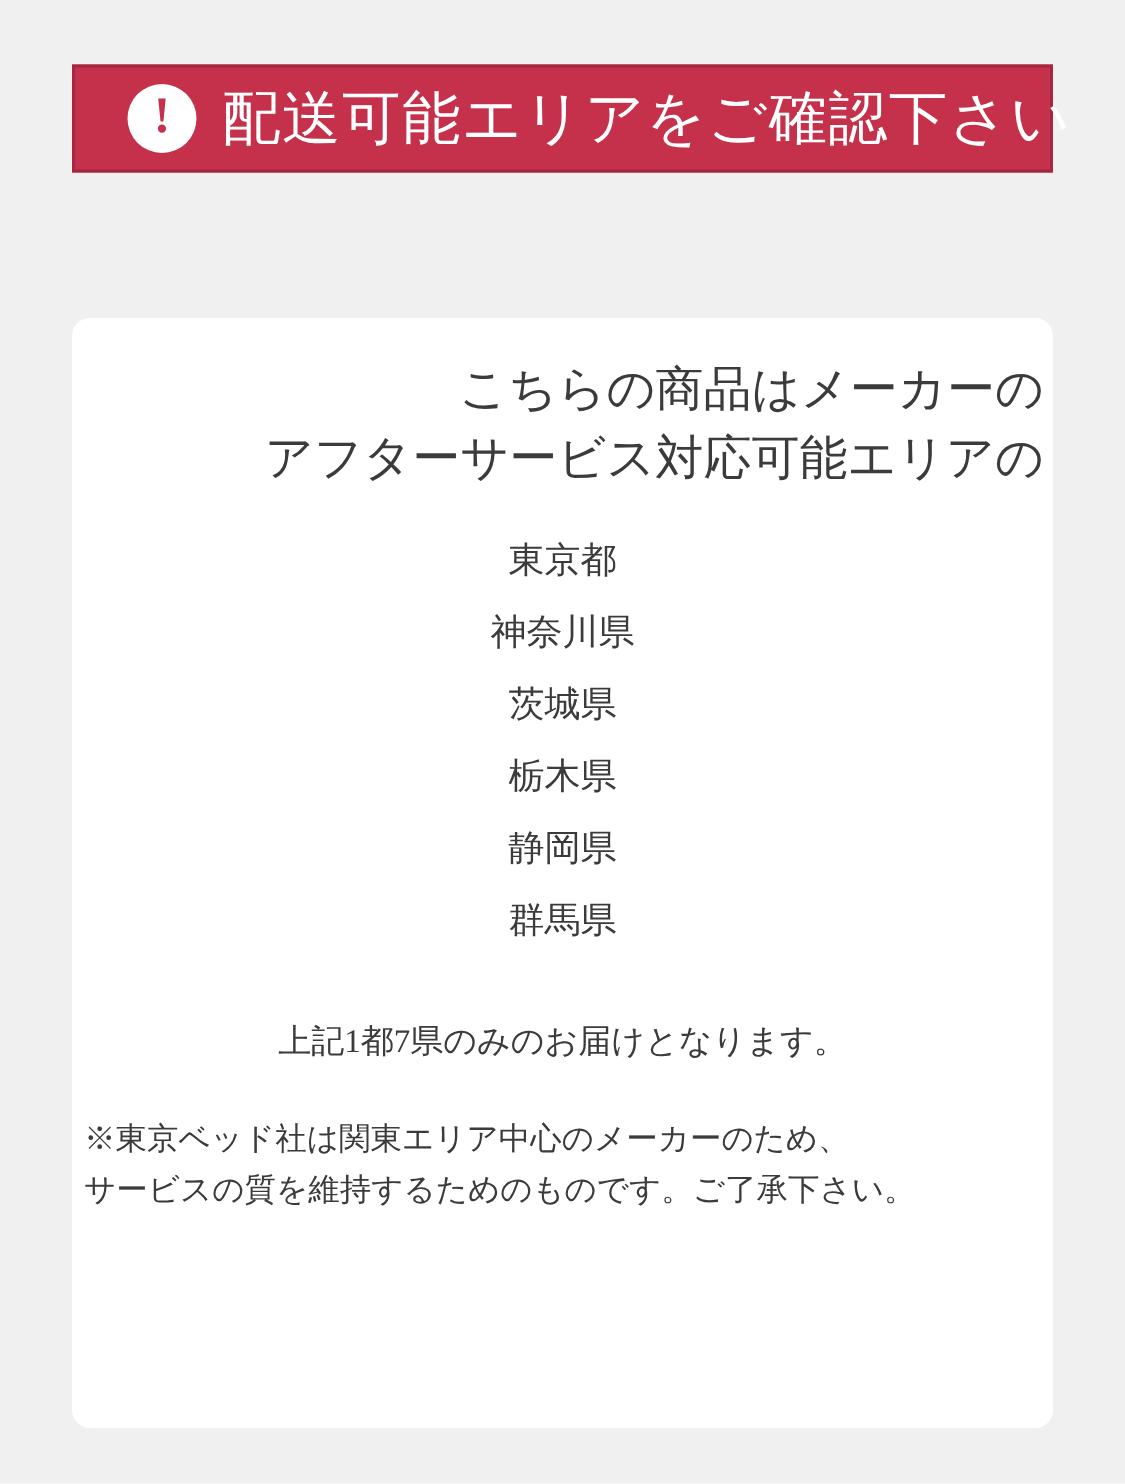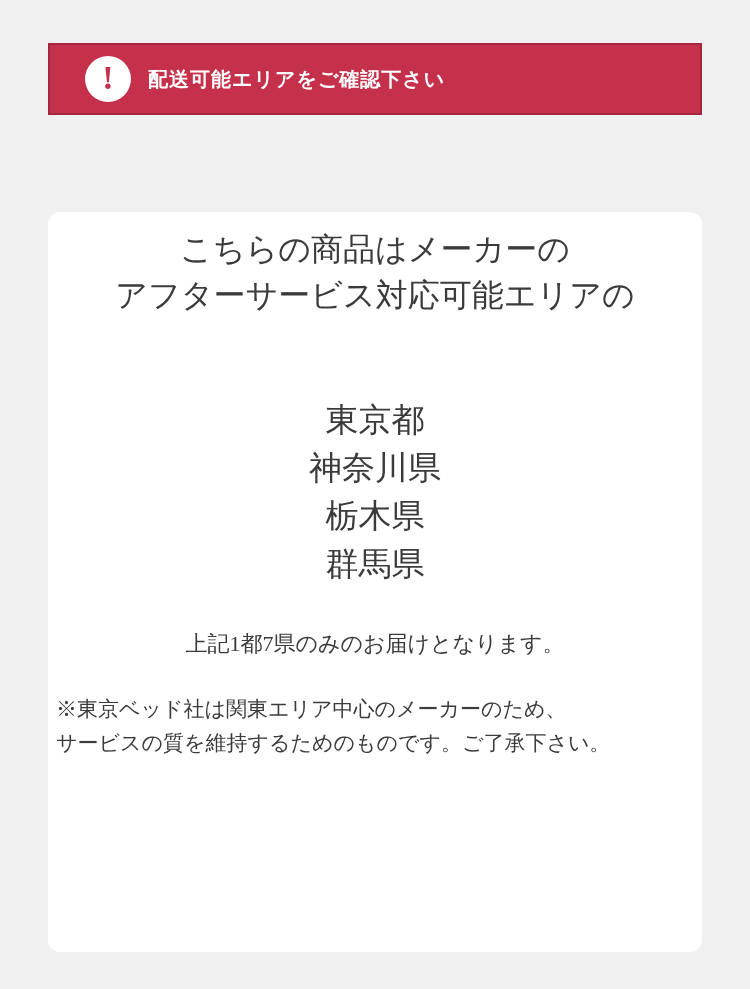--- a/index.html
+++ b/index.html
@@ -39,46 +39,46 @@
   }
   .banner-icon .glyph {
     color: #c5304a;
     font-weight: bold;
     font-size: 34px;
     line-height: 1;
     transform: translateY(-1px);
   }
   .banner-title {
     color: #ffffff;
-    font-size: 20px;
+    font-size: 39px;
     letter-spacing: 1px;
     white-space: nowrap;
-    font-weight: bold;
   }
   
   .card {
     box-sizing: border-box;
     margin: 97px 48px 0 48px;
     width: 654px;
     height: 740px;
     background: #ffffff;
     border-radius: 12px;
     padding: 12px 6px 24px 6px;
     text-align: center;
   }
   .intro {
     font-size: 32px;
     line-height: 46px;
-    margin-top: 2px;
+    margin-top: 12px;
+    text-align: right;
   }
   .prefecture-list {
     list-style: none;
-    margin: 78px 0 0 0;
+    margin: 22px 0 0 0;
     padding: 0;
-    font-size: 33px;
+    font-size: 24px;
     line-height: 48px;
   }
   .summary {
     margin-top: 32px;
     font-size: 22px;
     line-height: 48px;
   }
   .note {
     margin-top: 24px;
     font-size: 21px;
@@ -99,21 +99,23 @@
 
 <div class="card">
   <div class="intro">
     <div>こちらの商品はメーカーの</div>
     <div>アフターサービス対応可能エリアの</div>
   </div>
 
   <ul class="prefecture-list">
     <li>東京都</li>
     <li>神奈川県</li>
+    <li>茨城県</li>
     <li>栃木県</li>
+    <li>静岡県</li>
     <li>群馬県</li>
   </ul>
 
   <div class="summary">上記1都7県のみのお届けとなります。</div>
 
   <div class="note">
     <div>※東京ベッド社は関東エリア中心のメーカーのため、</div>
     <div>サービスの質を維持するためのものです。ご了承下さい。</div>
   </div>
 </div>

